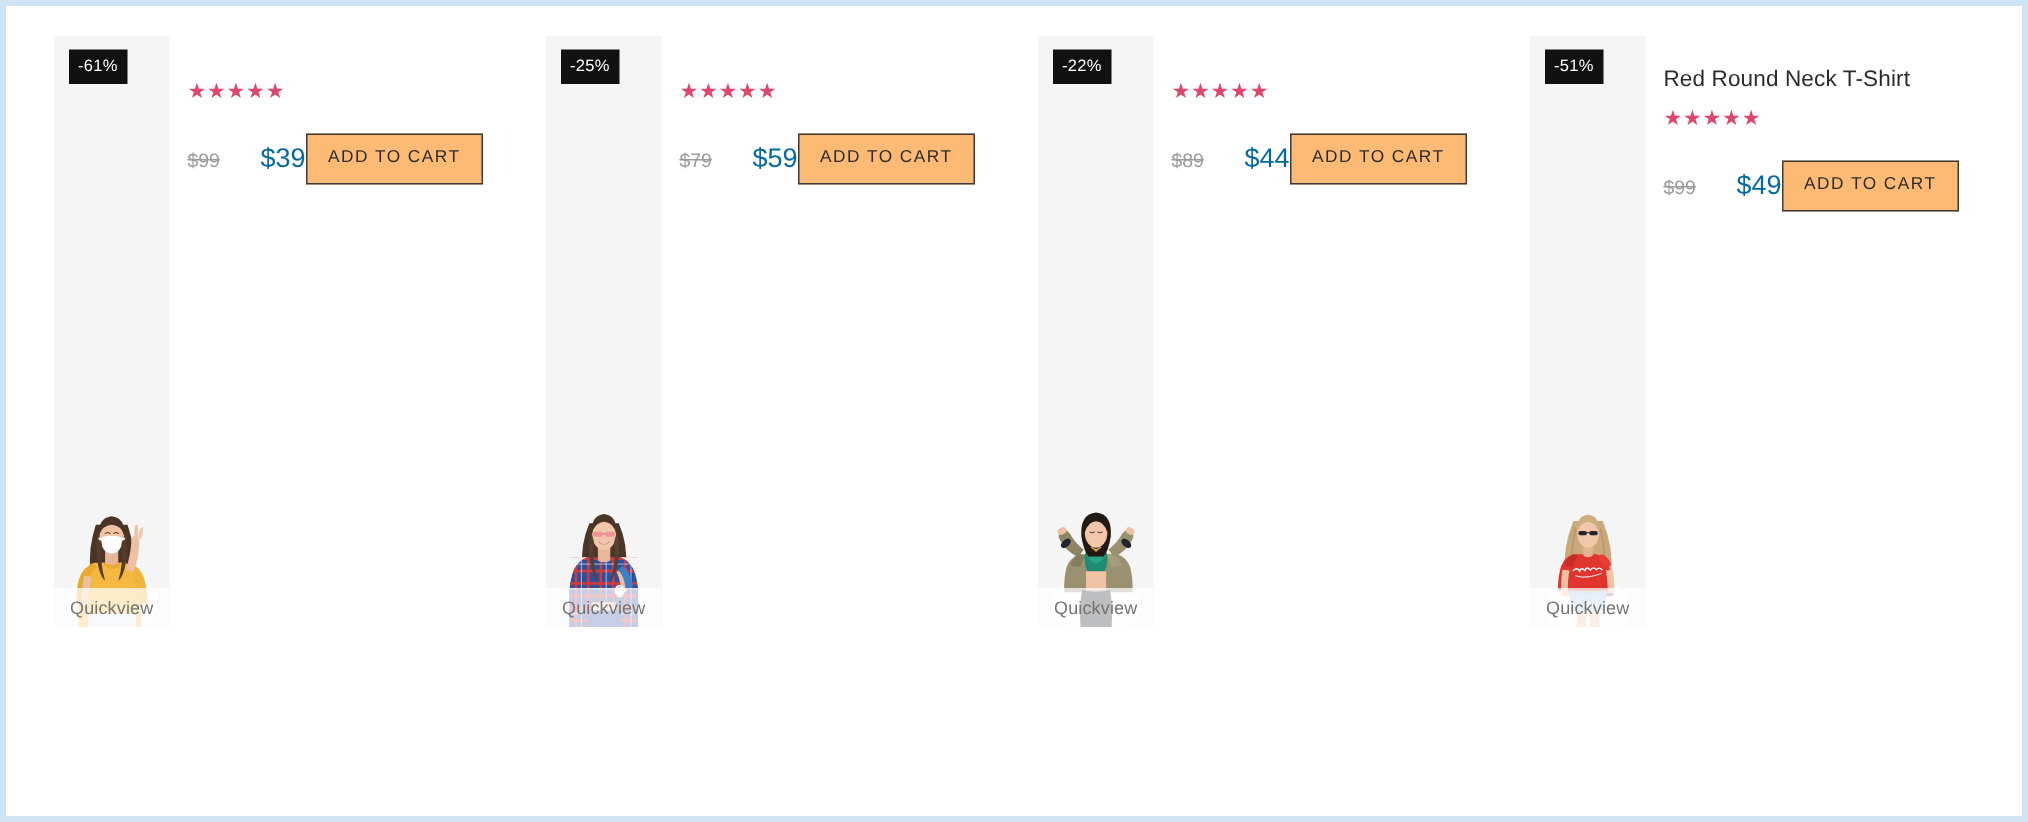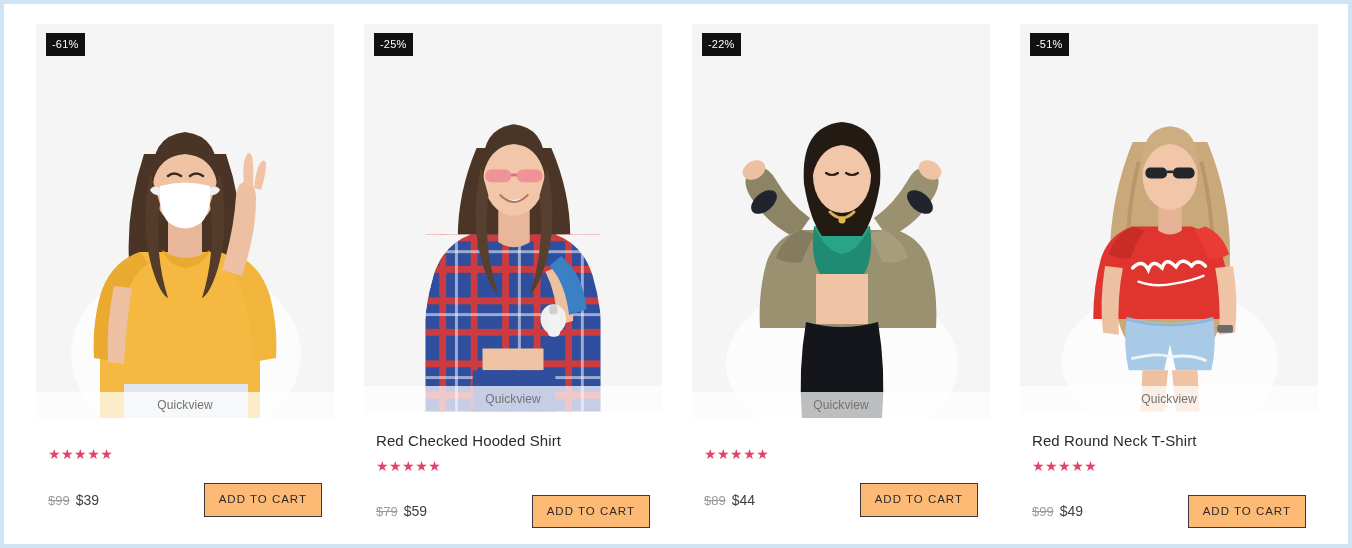--- a/index.html
+++ b/index.html
@@ -24,21 +24,20 @@
     width: 1284px;
     height: 504px;
     display: flex;
     gap: 30px;
   }
 
   .product-card {
     width: 298px;
     position: relative;
     display: flex;
-    flex-direction: column;
   }
 
   
   .product-media {
     position: relative;
     width: 298px;
     height: 394px;
     background: #f5f5f5;
     overflow: hidden;
   }
@@ -117,22 +116,23 @@
     font-size: 14px;
   }
 
   .price-old {
     color: #9b9b9b;
     text-decoration: line-through;
     font-size: 13px;
   }
 
   .price-new {
-    color: #404040;
-    font-size: 14px;
+    color: #0369a1;
+    font-size: 18px;
+    margin-left: 21px;
   }
 
   .add-to-cart {
     border: 1px solid #3a3a3a;
     background: #fdba74;
     color: #2b2b2b;
     font-size: 11.5px;
     letter-spacing: 1px;
     padding: 10px 14px;
     cursor: pointer;
@@ -264,21 +264,20 @@
 
           <path d="M108 352 l84 0 l0 42 l-84 0 z" fill="#2f4f9e"></path>
         </svg>
       </div>
       <div class="discount-badge">-25%</div>
       <div class="quickview-bar">
         <span>Quickview</span>
       </div>
     </div>
     <div class="product-info">
-      <a class="product-title">Red Checked Hooded Shirt</a>
       <div class="rating-stars">★★★★★</div>
       <div class="price-row">
         <div class="price-group">
           <span class="price-old">$79</span>
           <span class="price-new">$59</span>
         </div>
         <button class="add-to-cart">ADD TO CART</button>
       </div>
     </div>
   </div>

